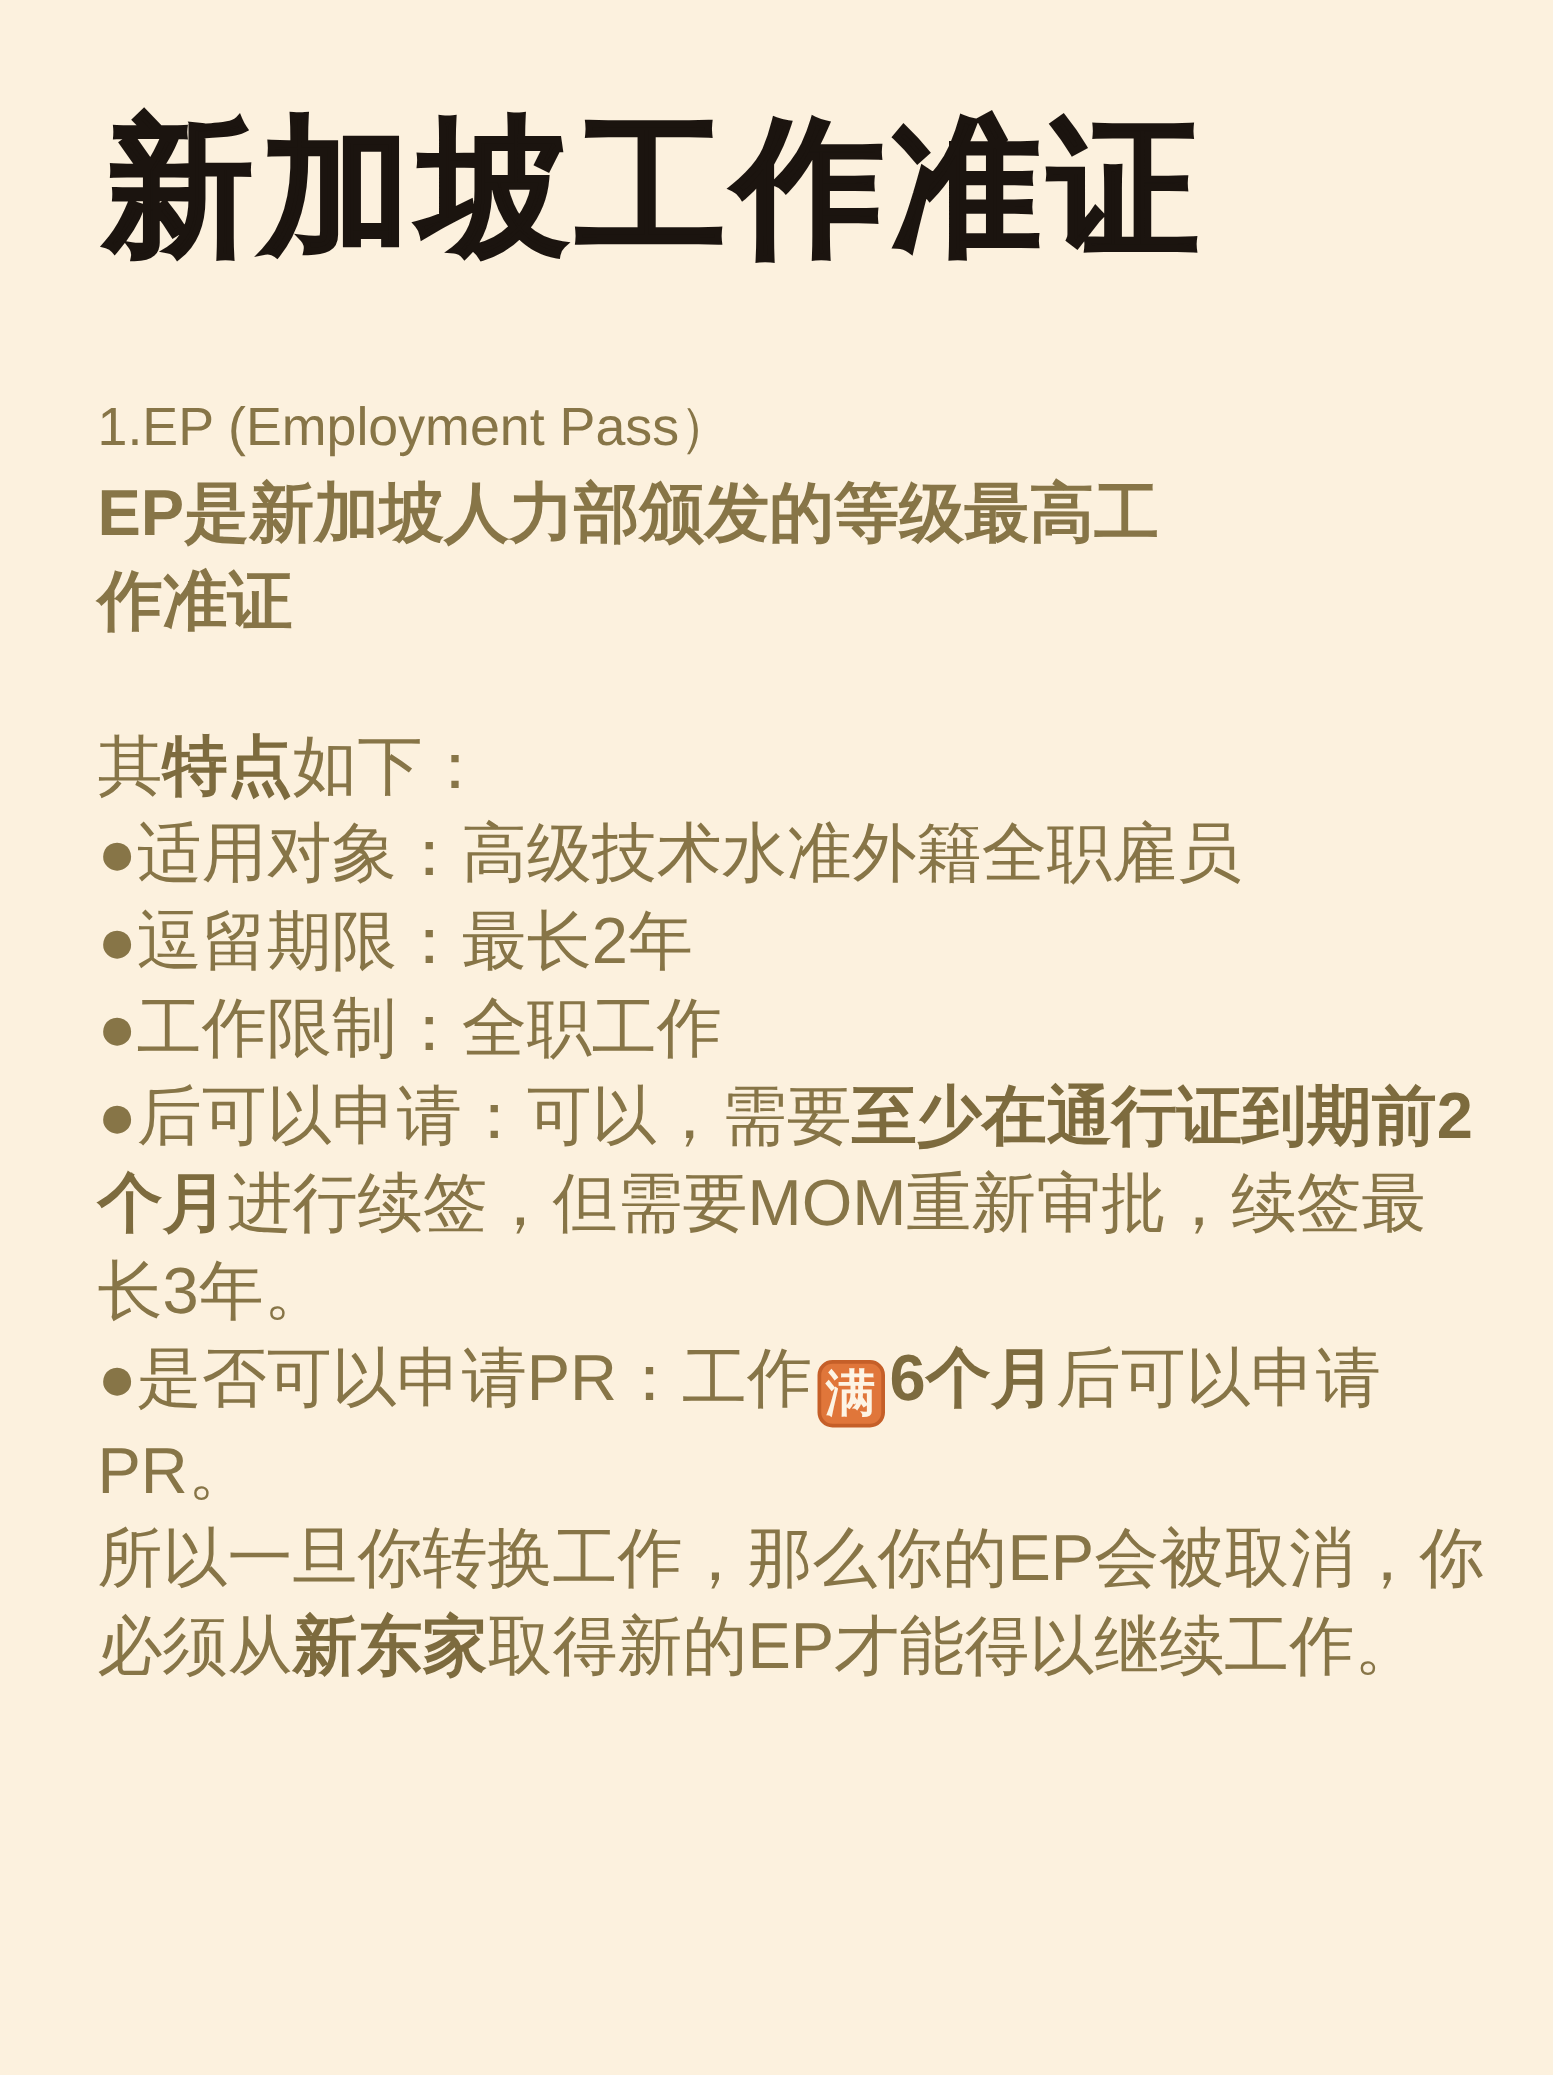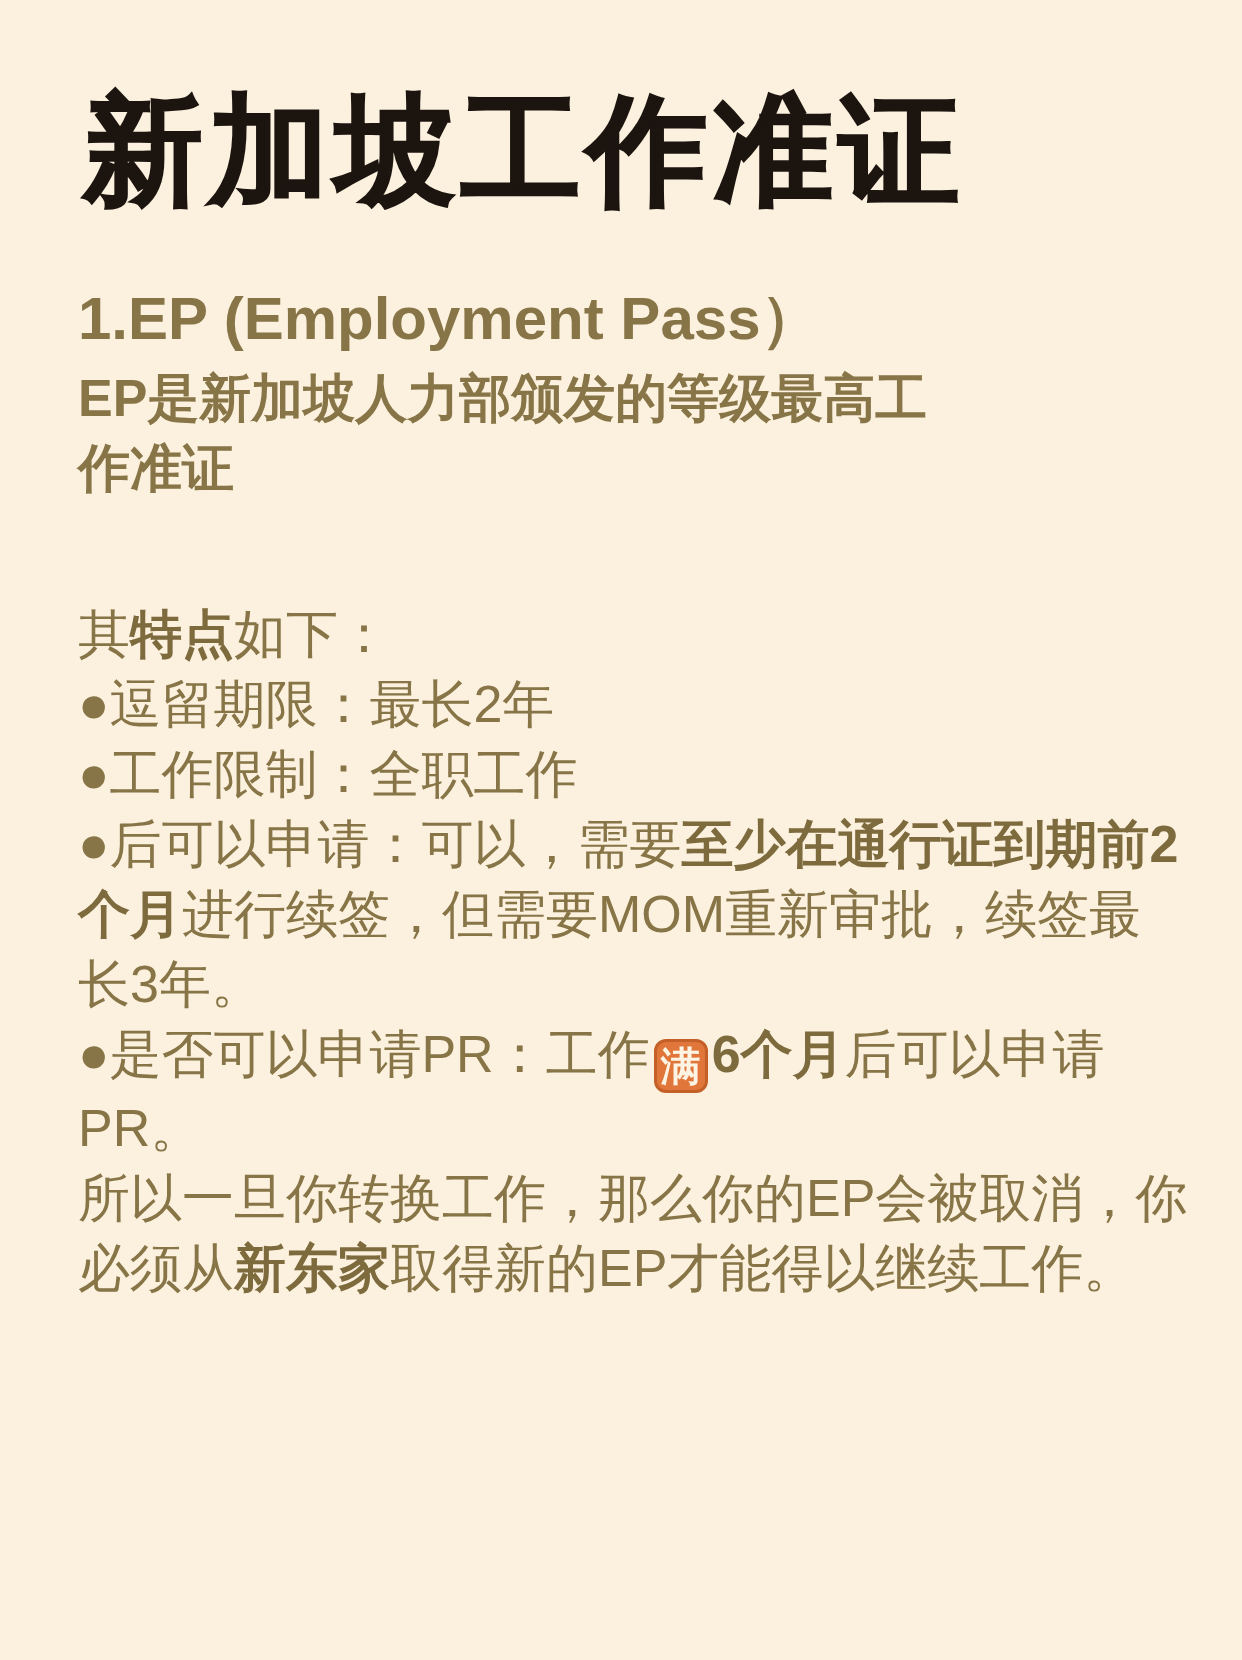--- a/index.html
+++ b/index.html
@@ -27,36 +27,36 @@
   .title {
     text-align: center;
     color: var(--title-ink);
     font-size: 120px;
     font-weight: 900;
     line-height: 1.04;
     letter-spacing: 6px;
     -webkit-text-stroke: 2px var(--title-ink);
   }
   .section-heading {
-    margin-top: 70px;
+    margin-top: 104px;
     color: var(--ink);
-    font-size: 60px;
-    font-weight: 700;
+    font-size: 43px;
+    font-weight: 400;
     line-height: 1.2;
     letter-spacing: 0px;
   }
   .section-subheading {
     margin-top: 8px;
     color: var(--ink);
     font-size: 52px;
     font-weight: 700;
     line-height: 70px;
   }
   .body-text {
-    margin-top: 96px;
+    margin-top: 62px;
     color: var(--ink);
     font-size: 52px;
     font-weight: 400;
     line-height: 70px;
   }
   .body-line { white-space: nowrap; }
   .seg-bold {
     font-weight: 800;
     color: var(--ink-bold);
   }
@@ -83,20 +83,21 @@
   <div class="title">
     <div>新加坡工作准证</div>
   </div>
 
   <div class="section-heading">1.EP (Employment Pass）</div>
 
   <div class="section-subheading">EP是新加坡人力部颁发的等级最高工作准证</div>
 
   <div class="body-text" id="body-text">
       <div class="body-line"><span>其</span><span class="seg-bold">特点</span><span>如下：</span></div>
+      <div class="body-line"><span>●适用对象：高级技术水准外籍全职雇员</span></div>
       <div class="body-line"><span>●逗留期限：最长2年</span></div>
       <div class="body-line"><span>●工作限制：全职工作</span></div>
       <div class="body-line"><span>●后可以申请：可以，需要</span><span class="seg-bold">至少在通行证到期前2</span></div>
       <div class="body-line"><span class="seg-bold">个月</span><span>进行续签，但需要MOM重新审批，续签最</span></div>
       <div class="body-line"><span>长3年。</span></div>
       <div class="body-line"><span>●是否可以申请PR：工作</span><span class="emoji-badge">满</span><span class="seg-bold">6个月</span><span>后可以申请</span></div>
       <div class="body-line"><span>PR。</span></div>
       <div class="body-line"><span>所以一旦你转换工作，那么你的EP会被取消，你</span></div>
       <div class="body-line"><span>必须从</span><span class="seg-bold">新东家</span><span>取得新的EP才能得以继续工作。</span></div>
     </div>

